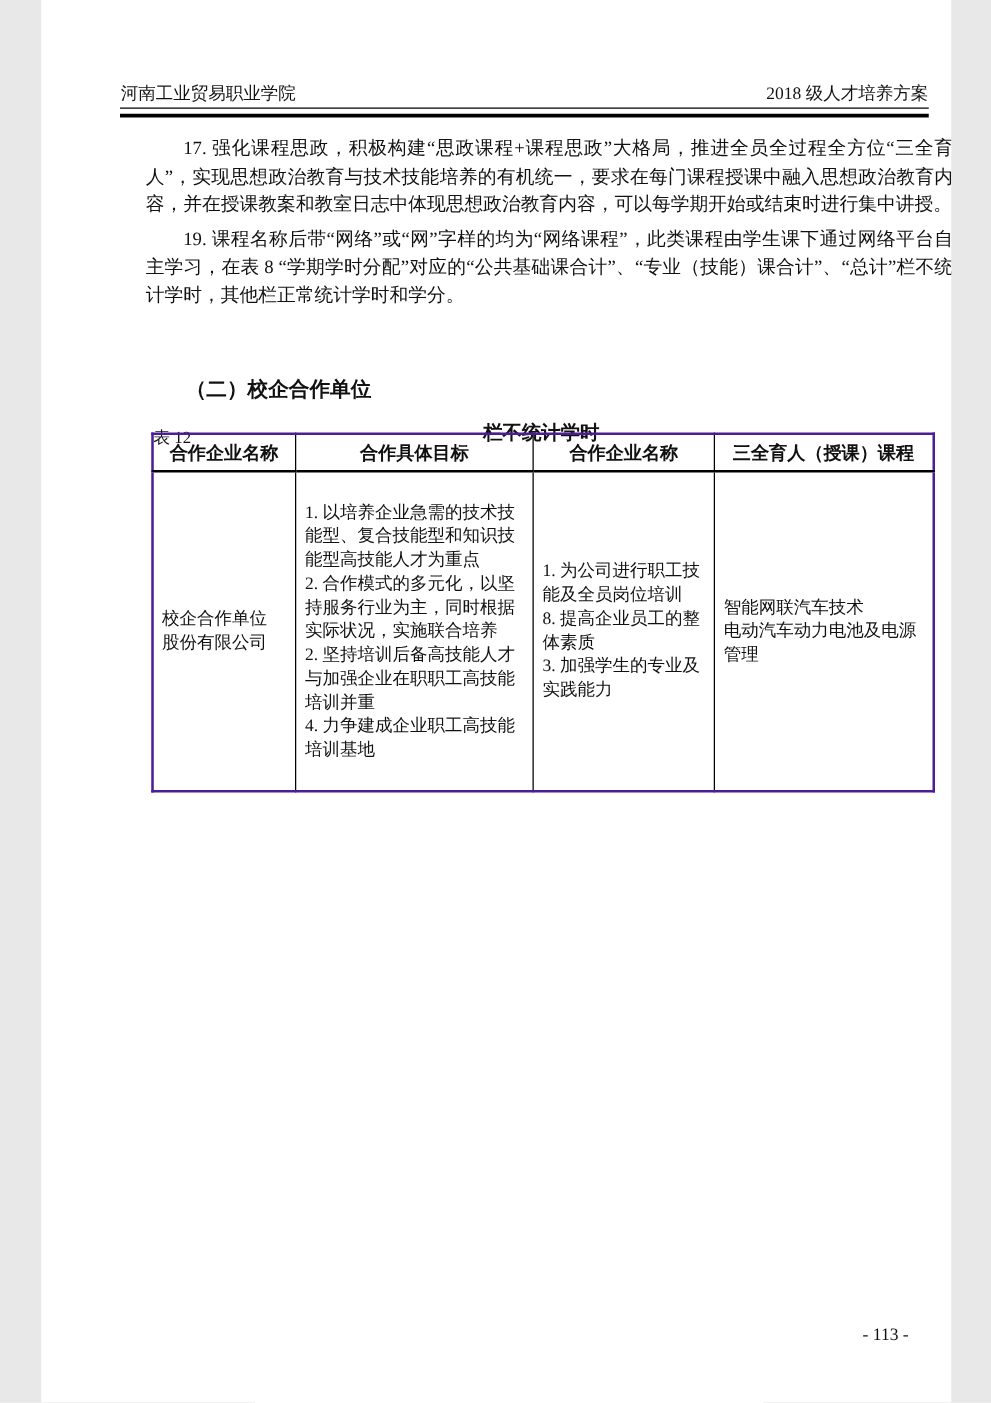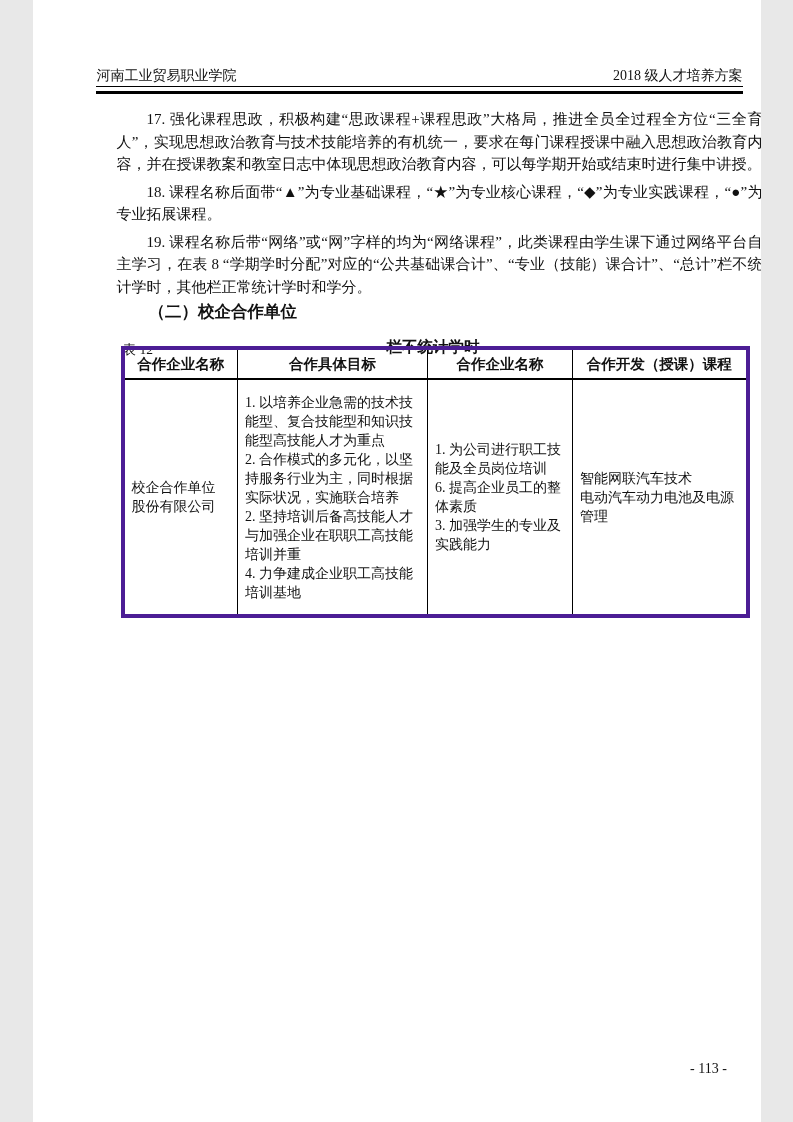--- a/index.html
+++ b/index.html
@@ -43,37 +43,37 @@
   }
   .table-caption .caption-label{
     position:absolute;left:2px;top:3px;
     font-weight:normal;font-size:13.5px;
   }
   
   table.coop{
     position:absolute;left:88px;top:346px;width:625px;
     border-collapse:collapse;table-layout:fixed;
     font-size:14px;color:#111;
-    border:4px solid #4c1d95;
+    border:2px solid #4c1d95;
   }
   table.coop th,table.coop td{
     border:1px solid #000;
     vertical-align:middle;
     overflow:hidden;
   }
   table.coop thead th{
     height:24px;
     font-size:14.5px;font-weight:bold;text-align:center;
     border-bottom-width:2px;
     padding:2px 2px;
   }
   table.coop tbody td{
     height:222px;
     line-height:19px;
-    padding:6px 7px;
+    padding:16px 7px;
     text-align:left;
   }
   td.c-company{text-align:center;padding:6px 4px;}
   .cell-line{margin:0;}
   
   .page-num{
     position:absolute;left:626px;top:1032px;width:100px;
     text-align:center;font-size:14px;margin-top:29px;
   }
 </style>
@@ -83,21 +83,20 @@
 <div class="page">
 
   <div class="pg-header">
     <span>河南工业贸易职业学院</span>
     <span>2018 级人才培养方案</span>
   </div>
   <div class="header-rule"></div>
 
   <div class="content">
     <p>17. 强化课程思政，积极构建“思政课程+课程思政”大格局，推进全员全过程全方位“三全育人”，实现思想政治教育与技术技能培养的有机统一，要求在每门课程授课中融入思想政治教育内容，并在授课教案和教室日志中体现思想政治教育内容，可以每学期开始或结束时进行集中讲授。</p>
-    <p>18. 课程名称后面带“▲”为专业基础课程，“★”为专业核心课程，“◆”为专业实践课程，“●”为专业拓展课程。</p>
     <p>19. 课程名称后带“网络”或“网”字样的均为“网络课程”，此类课程由学生课下通过网络平台自主学习，在表 8 “学期学时分配”对应的“公共基础课合计”、“专业（技能）课合计”、“总计”栏不统计学时，其他栏正常统计学时和学分。</p>
   </div>
 
   <h3 class="section-heading">（二）校企合作单位</h3>
 
   <div class="table-caption">
     <span class="caption-label">表 12</span>
     <span>栏不统计学时</span>
   </div>
 
@@ -106,38 +105,38 @@
       <col style="width:115px">
       <col style="width:190px">
       <col style="width:145px">
       <col style="width:175px">
     </colgroup>
     <thead>
       <tr>
         <th>合作企业名称</th>
         <th>合作具体目标</th>
         <th>合作企业名称</th>
-        <th>合作开发（授课）课程</th>
+        <th>三全育人（授课）课程</th>
       </tr>
     </thead>
     <tbody>
       <tr>
         <td class="c-company">
           <div class="cell-line">校企合作单位</div>
           <div class="cell-line">股份有限公司</div>
         </td>
         <td class="c-goals">
           <div class="cell-line">1. 以培养企业急需的技术技能型、复合技能型和知识技能型高技能人才为重点</div>
           <div class="cell-line">2. 合作模式的多元化，以坚持服务行业为主，同时根据实际状况，实施联合培养</div>
           <div class="cell-line">2. 坚持培训后备高技能人才与加强企业在职职工高技能培训并重</div>
           <div class="cell-line">4. 力争建成企业职工高技能培训基地</div>
         </td>
         <td class="c-tasks">
           <div class="cell-line">1. 为公司进行职工技能及全员岗位培训</div>
-          <div class="cell-line">6. 提高企业员工的整体素质</div>
+          <div class="cell-line">8. 提高企业员工的整体素质</div>
           <div class="cell-line">3. 加强学生的专业及实践能力</div>
         </td>
         <td class="c-courses">
           <div class="cell-line">智能网联汽车技术</div>
           <div class="cell-line">电动汽车动力电池及电源管理</div>
         </td>
       </tr>
     </tbody>
   </table>
 

